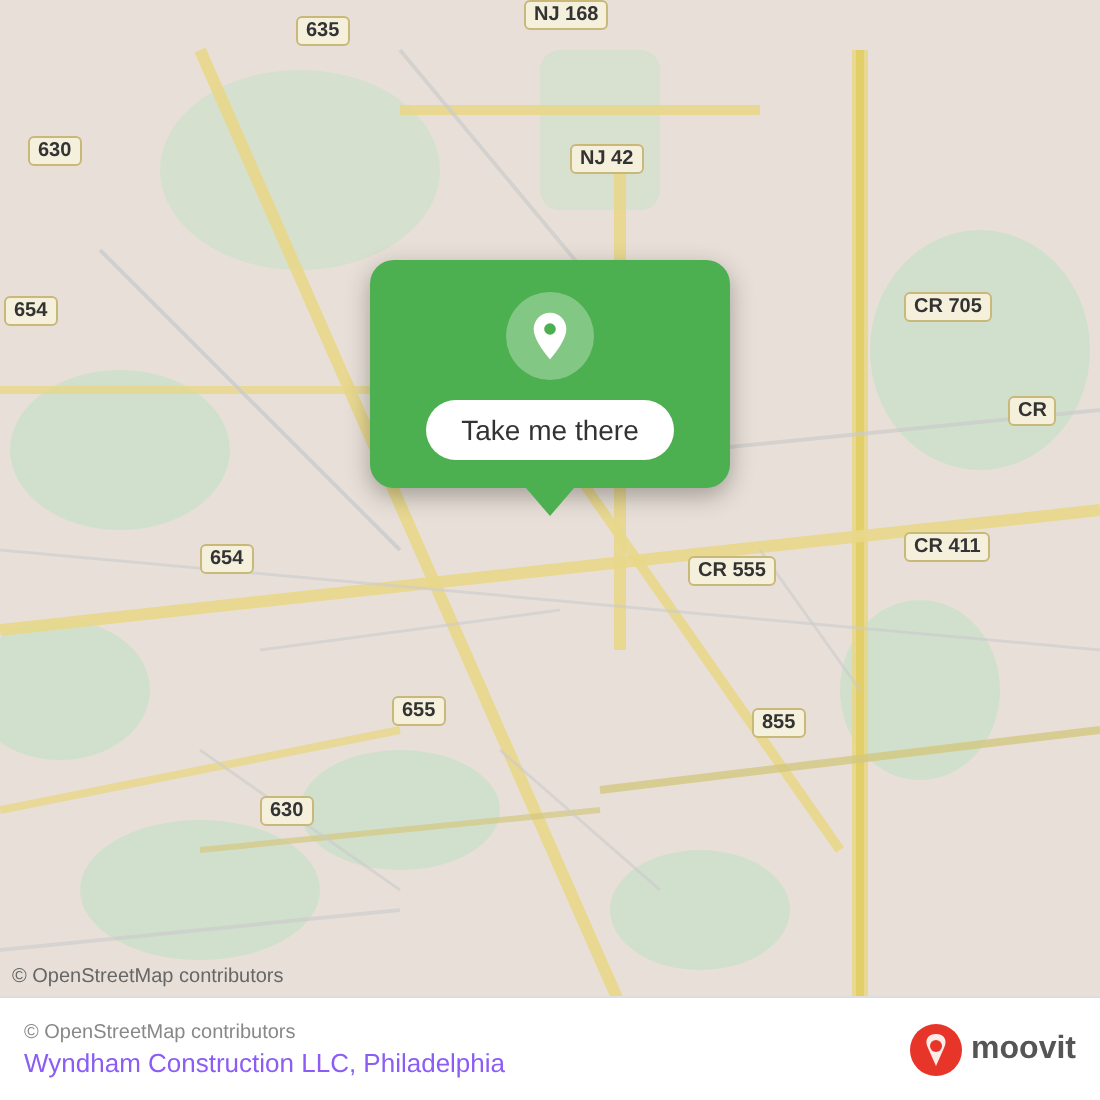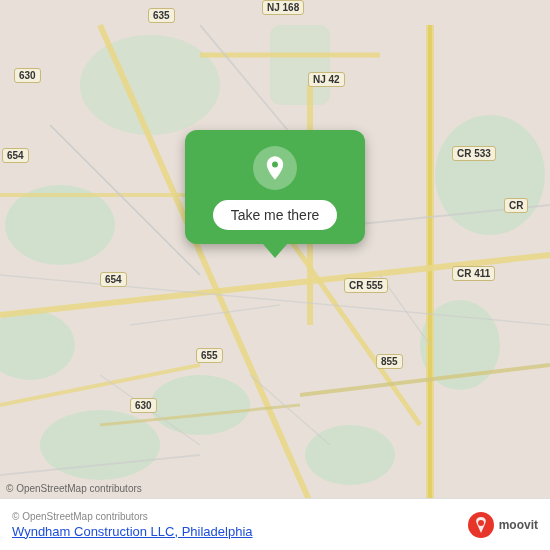--- a/index.html
+++ b/index.html
@@ -43,34 +43,33 @@
     }
 
     #info-bar .copyright {
       font-size: 10px;
       color: #888;
       flex: 1;
     }
 
     #info-bar .business-name {
       font-size: 13px;
-      color: #1d4ed8;
+      color: #8b5cf6;
       font-weight: 500;
-      text-decoration: underline;
     }
 
     #info-bar .moovit-logo {
       display: flex;
       align-items: center;
       gap: 4px;
       margin-left: 8px;
     }
 
     #info-bar .moovit-text {
-      font-size: 12px;
+      font-size: 16px;
       font-weight: bold;
       color: #555;
     }
 
     
     #popup-card {
       position: absolute;
       top: 130px;
       left: 50%;
       transform: translateX(-50%);
@@ -189,24 +188,24 @@
     <line x1="350" y1="200" x2="550" y2="180" stroke="#ccc" stroke-width="2" opacity="0.7"></line>
     <line x1="0" y1="450" x2="200" y2="430" stroke="#ccc" stroke-width="2" opacity="0.6"></line>
     <line x1="130" y1="300" x2="280" y2="280" stroke="#ccc" stroke-width="1.5" opacity="0.6"></line>
     <line x1="380" y1="250" x2="430" y2="320" stroke="#ccc" stroke-width="1.5" opacity="0.6"></line>
     <line x1="100" y1="350" x2="200" y2="420" stroke="#ccc" stroke-width="1.5" opacity="0.6"></line>
     <line x1="250" y1="350" x2="330" y2="420" stroke="#ccc" stroke-width="1.5" opacity="0.6"></line>
   </svg>
 
   <div class="route-badge" style="top:8px;left:148px">635</div>
   <div class="route-badge" style="top:0;left:262px">NJ 168</div>
-  <div class="route-badge" style="top:72px;left:308px">NJ 42</div>
+  <div class="route-badge" style="top:72px;left:285px">NJ 42</div>
   <div class="route-badge" style="top:68px;left:14px">630</div>
   <div class="route-badge" style="top:148px;left:2px">654</div>
-  <div class="route-badge" style="top:146px;left:452px">CR 533</div>
+  <div class="route-badge" style="top:146px;left:452px">CR 705</div>
   <div class="route-badge" style="top:198px;left:504px">CR</div>
   <div class="route-badge" style="top:272px;left:100px">654</div>
   <div class="route-badge" style="top:278px;left:344px">CR 555</div>
   <div class="route-badge" style="top:266px;left:452px">CR 411</div>
   <div class="route-badge" style="top:348px;left:196px">655</div>
   <div class="route-badge" style="top:354px;left:376px">855</div>
   <div class="route-badge" style="top:398px;left:130px">630</div>
 
   <div class="osm-copyright">
     <span>© OpenStreetMap contributors</span>

